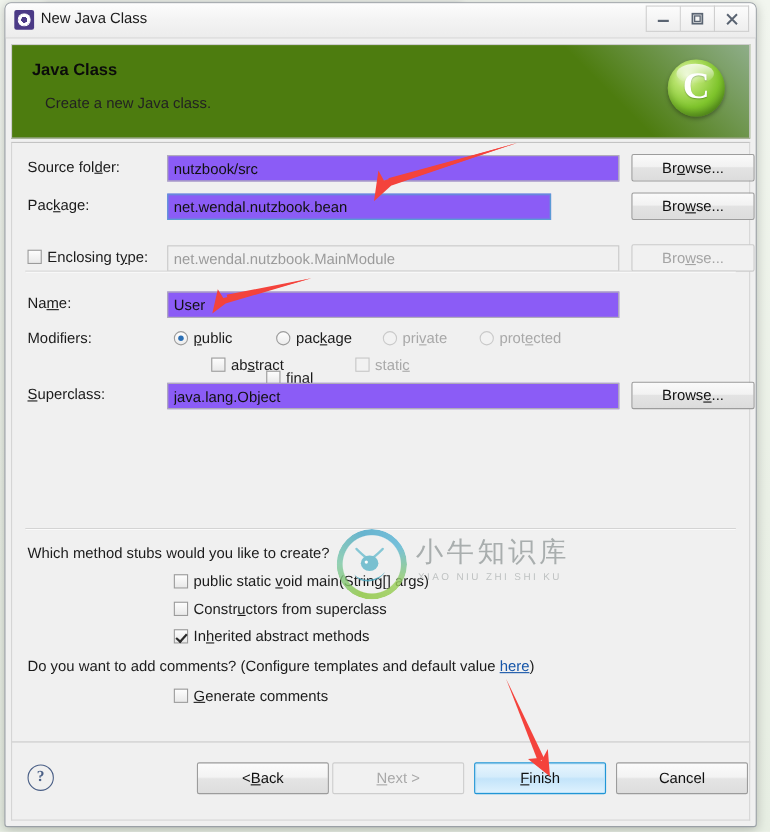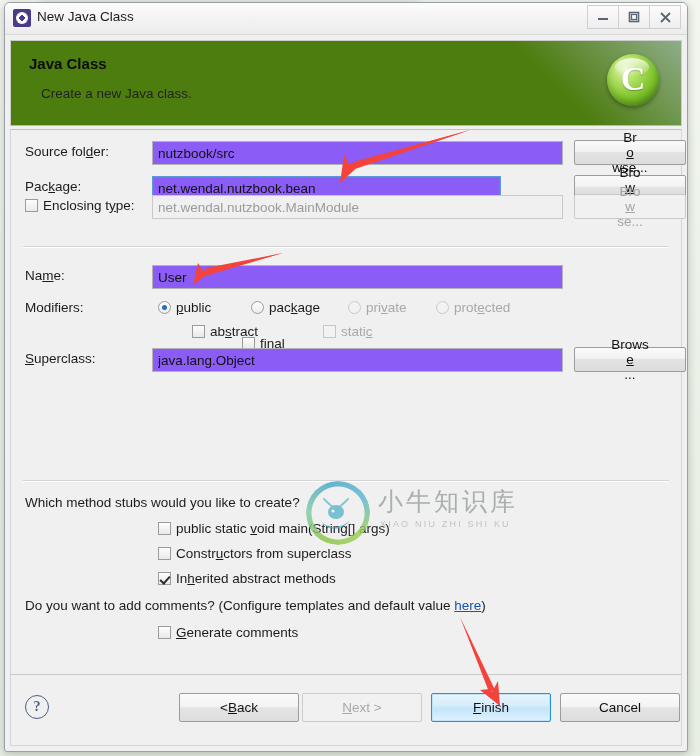--- a/index.html
+++ b/index.html
@@ -156,21 +156,20 @@
     position:absolute;
     width: 112px; height: 25px;
     box-sizing: border-box;
     background: linear-gradient(180deg,#fafafa 0%, #f2f2f2 45%, #e3e3e3 50%, #dcdcdc 100%);
     border: 1px solid #9c9c9c;
     border-radius: 2px;
     font-size: 13.5px; color: #111;
     font-family: "Liberation Sans", sans-serif;
     display:flex; align-items:center; justify-content:center;
     cursor: default;
-    flex-direction: column;
   }
   .btn.disabled { color:#a4a4a4; border-color:#cacaca; background:#f1f1f1; }
   .btn .mn { text-decoration: underline; }
 
   
   .cbox {
     display:inline-block;
     width: 13px; height: 13px;
     border: 1px solid #9b9b9b;
     background: linear-gradient(180deg,#fdfdfd,#e9e9e9);
@@ -364,21 +363,21 @@
     <div class="row" style="top:45px;">
       <div class="lbl"><span>Pac</span><span class="mn">k</span><span>age:</span></div>
       <input class="txt focused" style="left: 141px; width: 349px; top: 1px;" readonly="" value="net.wendal.nutzbook.bean">
       <div class="btn" style="left:563px; top:0px;">
           <span>Bro</span>
           <span class="mn">w</span>
           <span>se...</span>
         </div>
     </div>
 
-    <div class="row" style="top:64px;">
+    <div class="row" style="top:92px;">
       <div class="opt" style="left:14px; top:4px;">
         <span class="cbox"></span>
         <span class="optlabel"><span>Enclosing t</span><span class="mn">y</span><span>pe:</span></span>
       </div>
       <input class="txt disabled" style="left: 141px; width: 411px; top: 1px;" readonly="" disabled="" value="net.wendal.nutzbook.MainModule">
       <div class="btn disabled" style="left:563px; top:0px;">
           <span>Bro</span>
           <span class="mn">w</span>
           <span>se...</span>
         </div>

